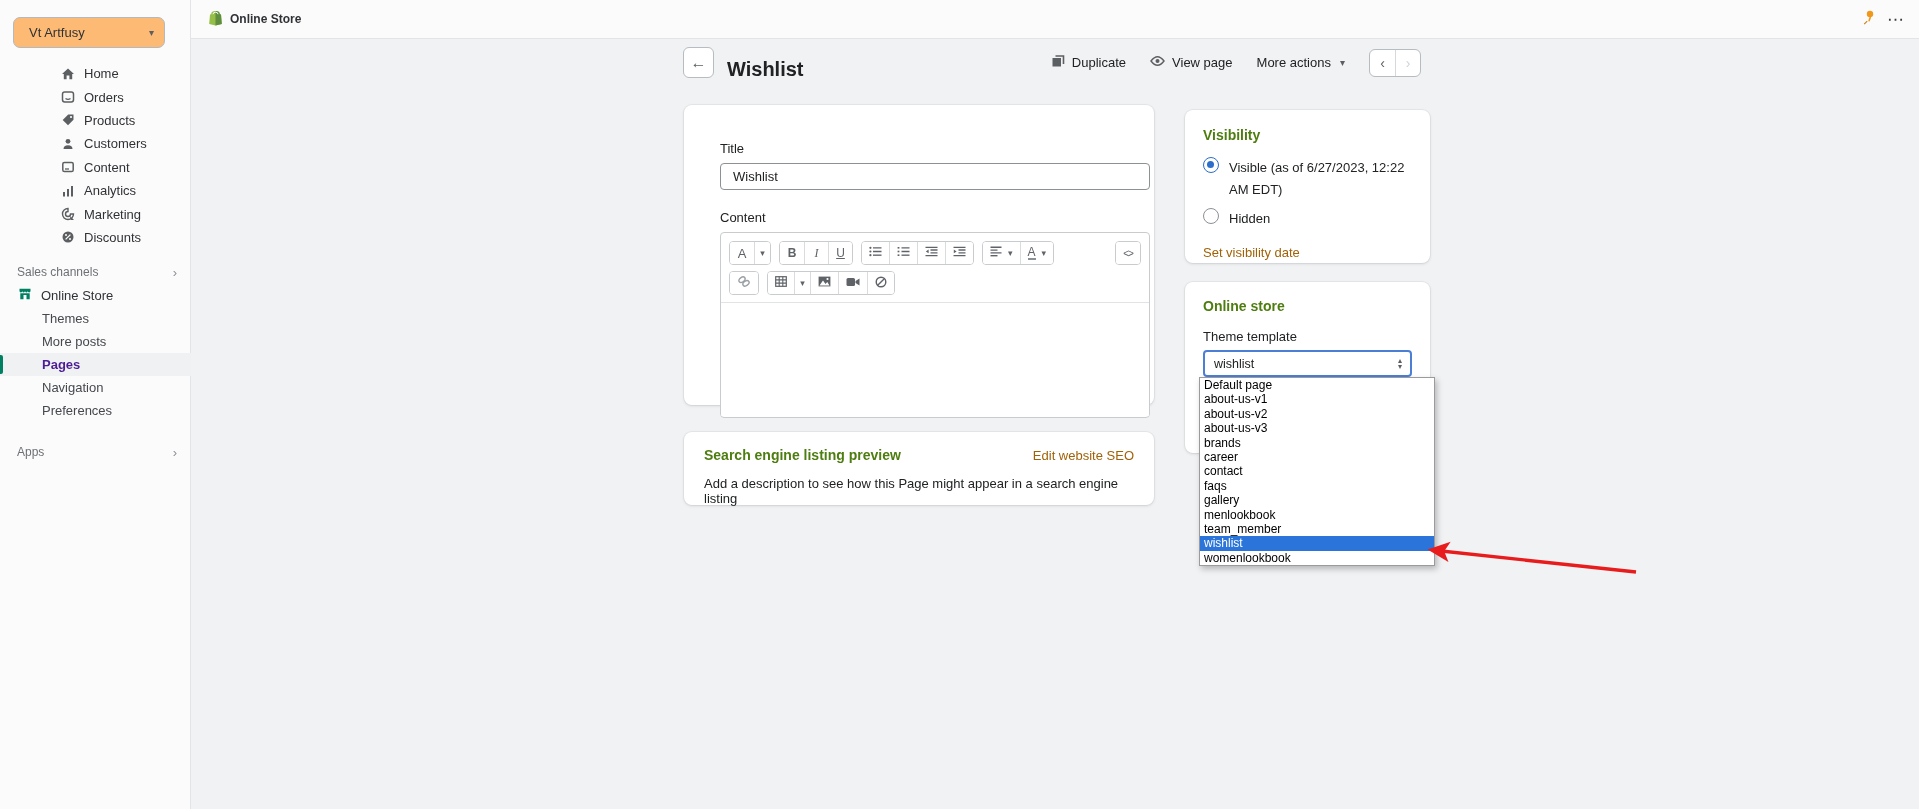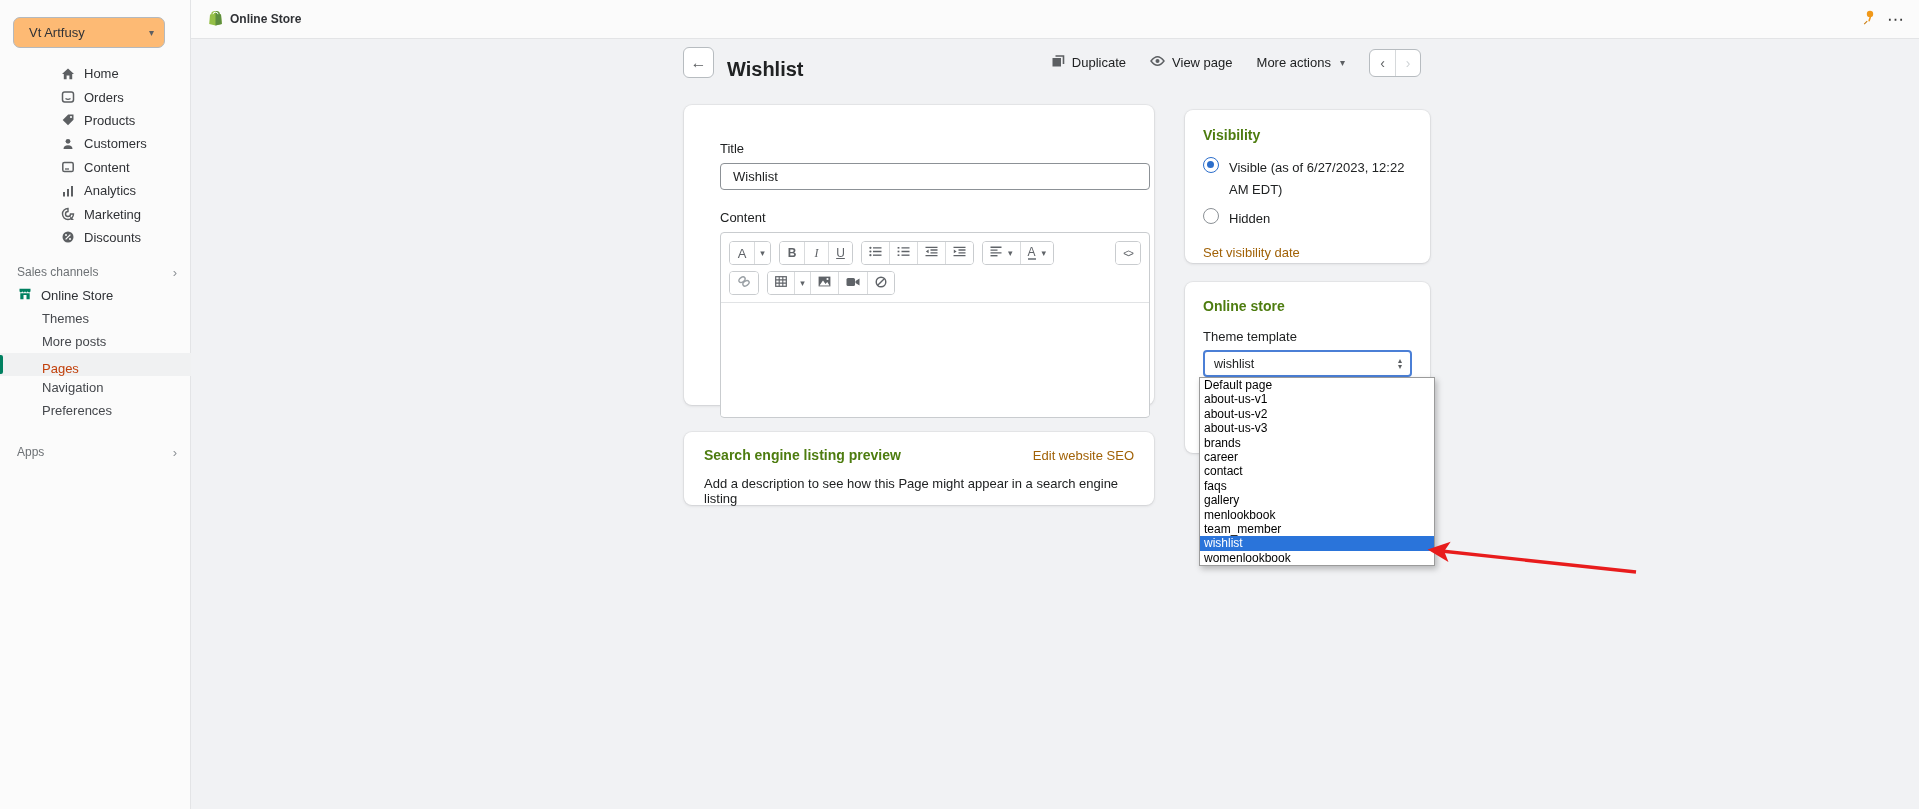--- a/index.html
+++ b/index.html
@@ -17,21 +17,21 @@
   .switcher { position:absolute; left:13px; top:17px; width:152px; height:31px; background:#fdba74; border:1px solid #b4b9be; border-radius:7px; display:flex; align-items:center; font-size:13px; color:#303236; padding:0 10px 0 15px; cursor:pointer; }
   .switcher .caret { margin-left:auto; color:#5c5f62; font-size:10px; }
   .nav { position:absolute; left:0; top:62px; width:191px; }
   .nav-item { height:23.4px; display:flex; align-items:center; padding-left:32px; font-size:13px; color:#303236; cursor:pointer;margin-left:28px; }
   .nav-item .nico { width:15px; height:15px; margin-right:9px; display:inline-flex; align-items:center; justify-content:center; }
   .section-head { margin-top:13px; height:20px; display:flex; align-items:center; padding:0 14px 0 17px; font-size:12px; color:#6d7175; cursor:pointer; }
   .section-head .chev { margin-left:auto; color:#8c9196; font-size:13px; }
   .channel-list { margin-top:2px; }
   .channel-item { height:23px; display:flex; align-items:center; padding-left:18px; font-size:13px; color:#303236; cursor:pointer; position:relative; }
   .sub-item { height:23px; display:flex; align-items:center; padding-left:42px; font-size:13px; color:#45484d; cursor:pointer; position:relative; }
-  .sub-item.active { background:#f0f1f2; color:#c2410c; font-weight:400;align-items:flex-end; }
+  .sub-item.active { background:#f0f1f2; color:#4c1d95; font-weight:700; }
   .sub-item.active::before { content:""; position:absolute; left:0; top:2px; bottom:2px; width:3px; background:#008060; border-radius:0 2px 2px 0; }
   .apps-row { position:absolute; top:441px; left:0; width:191px; height:22px; display:flex; align-items:center; padding:0 14px 0 17px; font-size:12px; color:#6d7175; cursor:pointer;gap:12px; }
   .apps-row .chev { margin-left:auto; color:#8c9196; font-size:13px; }
 
   
   .back-btn { position:absolute; left:683px; top:47px; width:31px; height:31px; background:#fff; border:1px solid #b7bcc0; border-radius:6px; display:flex; align-items:center; justify-content:center; color:#5c5f62; font-size:16px; cursor:pointer; }
   .page-title { position:absolute; left:727px; top:58px; font-size:20px; font-weight:650; color:#202223; }
   .header-actions { position:absolute; top:48px; right:498px; height:29px; display:flex; align-items:center; gap:24px; }
   .h-act { display:flex; align-items:center; gap:7px; font-size:13px; color:#202223; cursor:pointer; white-space:nowrap; }
   .h-act .caret { color:#5c5f62; font-size:10px; margin-left:2px; }

